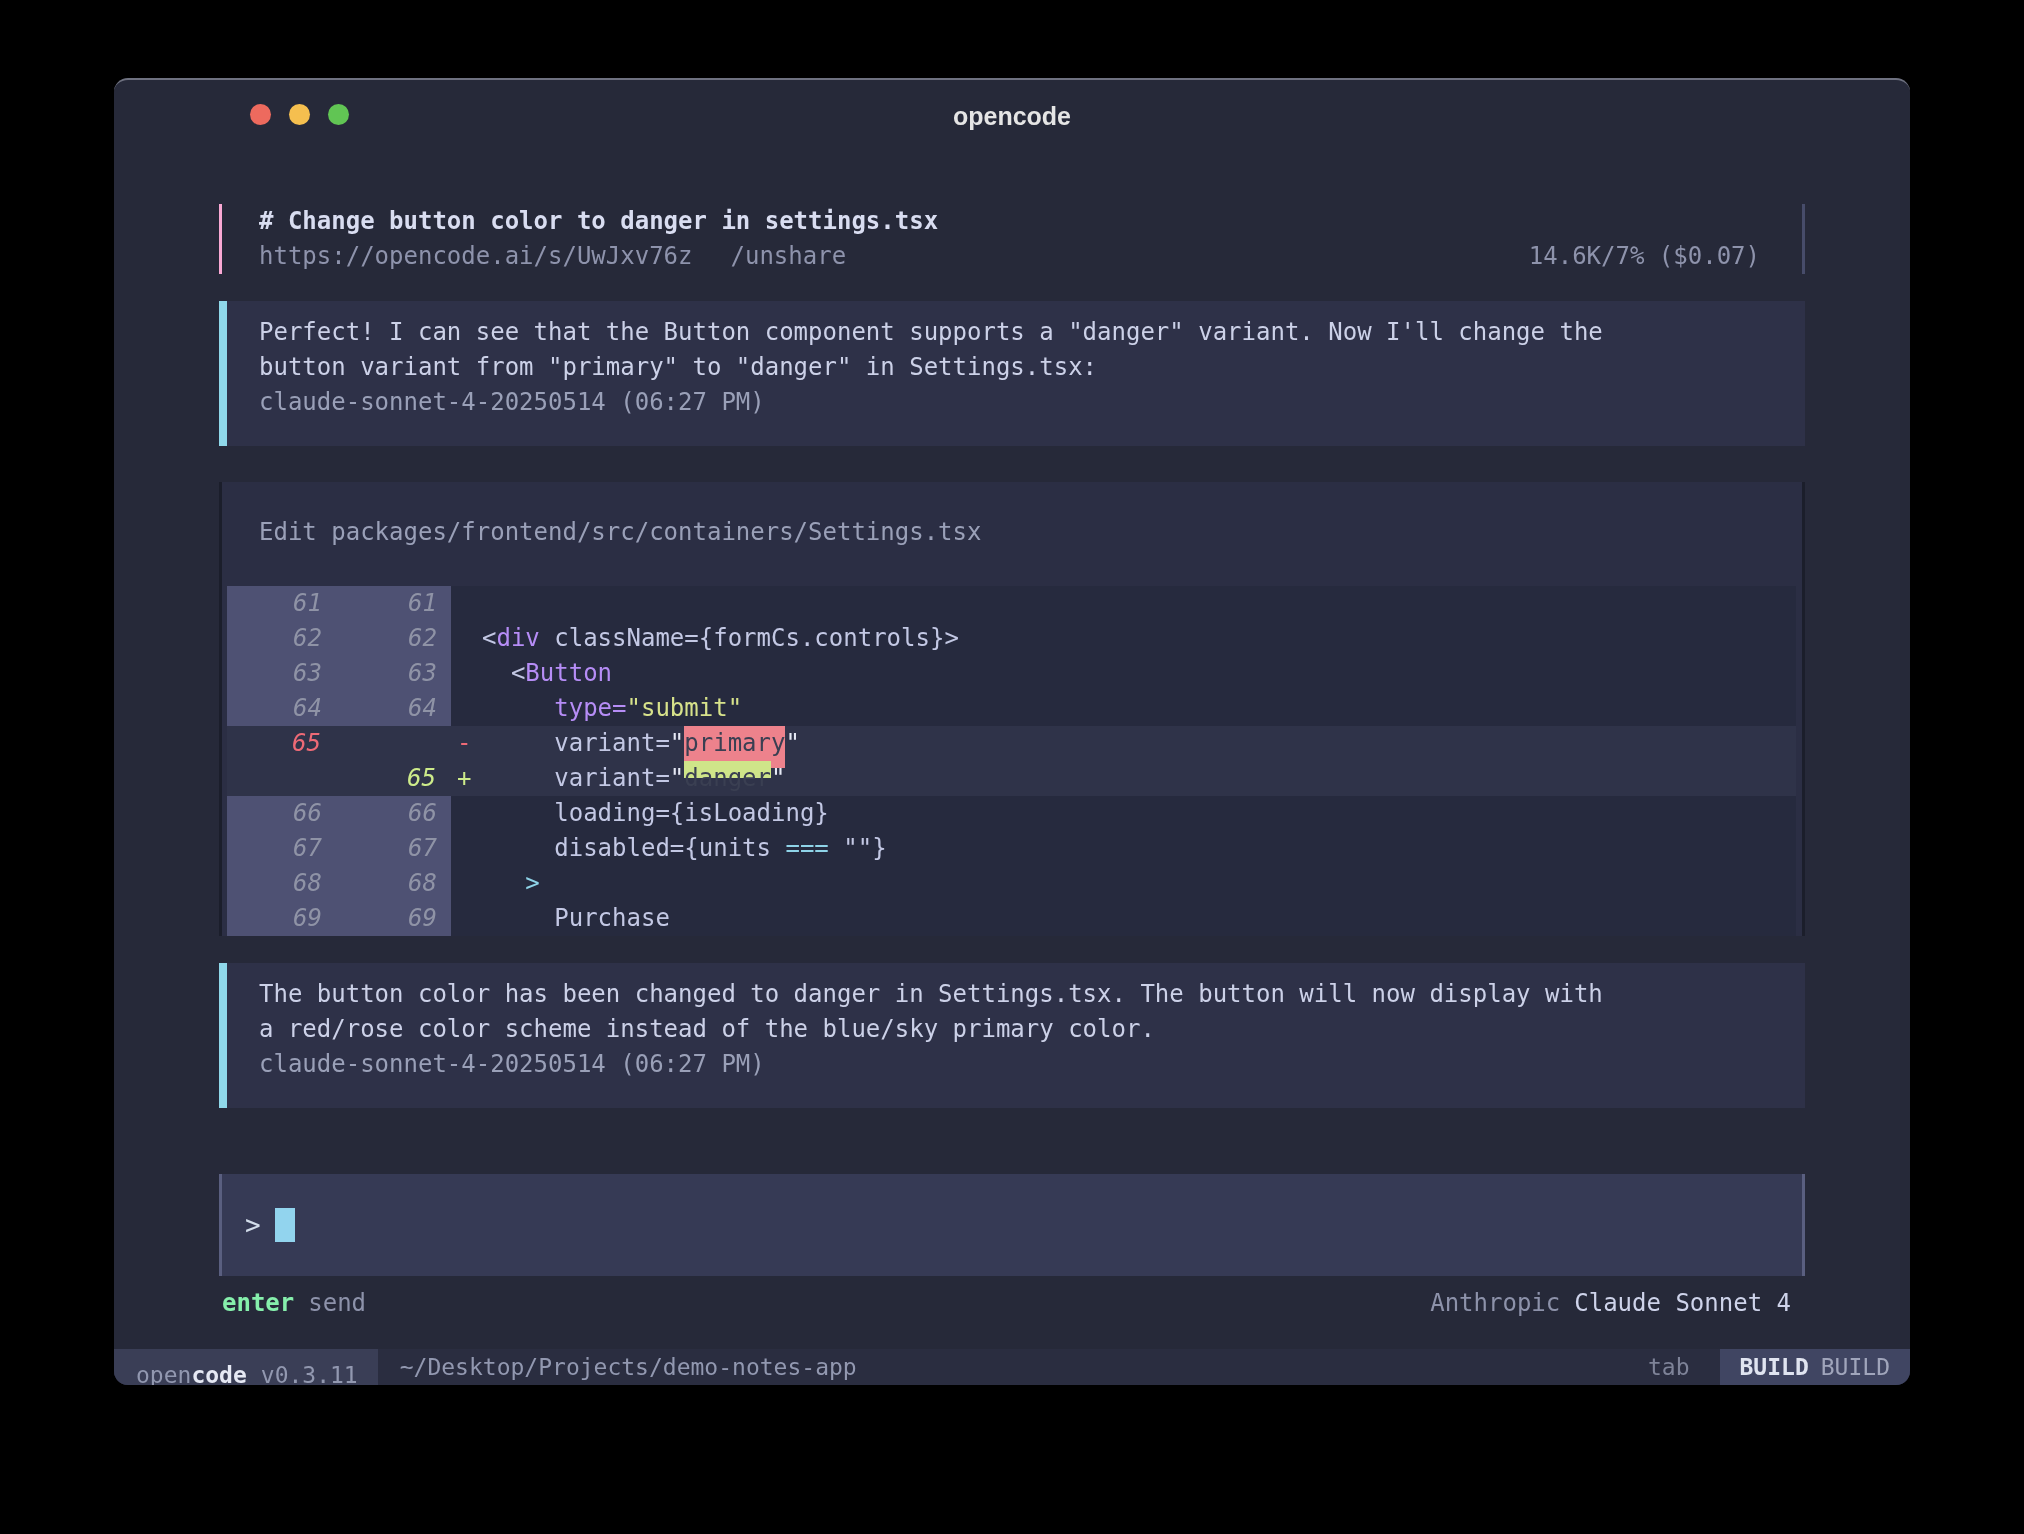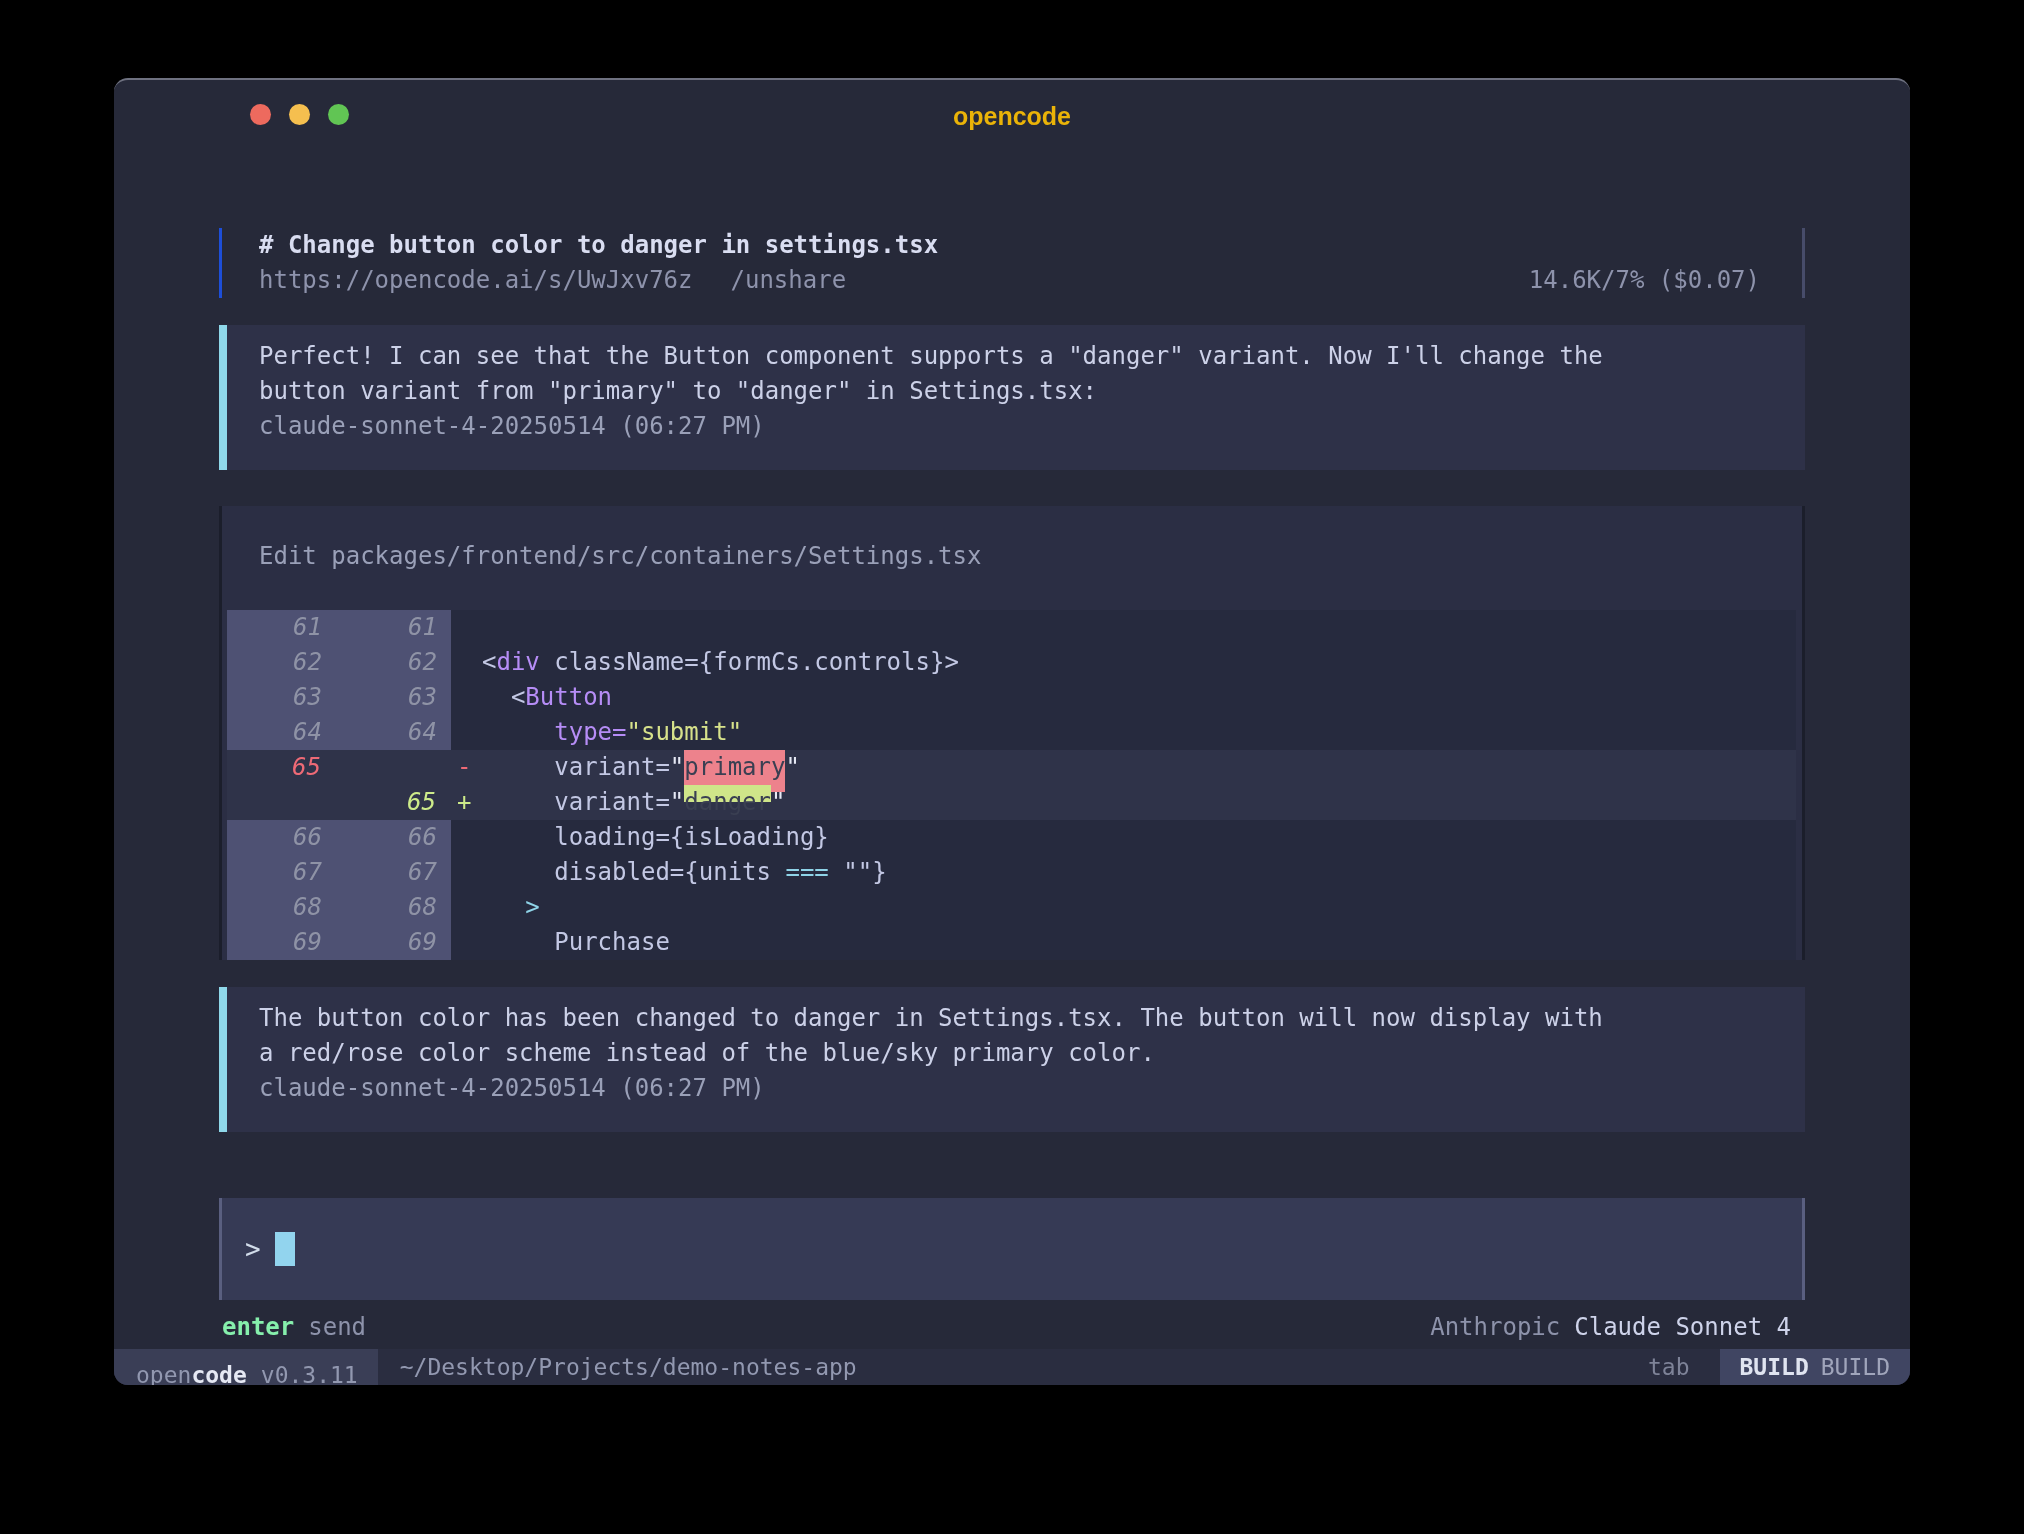--- a/index.html
+++ b/index.html
@@ -10,29 +10,29 @@
     position:absolute; left:114px; top:78px; width:1796px; height:1307px;
     background:#262939; border-radius:14px; overflow:hidden;
     border-top:2px solid #6e7180;
     box-shadow:0 18px 60px rgba(0,0,0,.75);
   }
   .titlebar { position:relative; height:64px; }
   .lights { position:absolute; left:136px; top:24px; display:flex; gap:18px; }
   .light { width:21px; height:21px; border-radius:50%; }
   .win-title {
     position:absolute; left:0; right:0; top:22px; text-align:center;
-    font-family:"Liberation Sans", sans-serif; font-weight:bold; font-size:25px; color:#eab308;
+    font-family:"Liberation Sans", sans-serif; font-weight:bold; font-size:25px; color:#e5e5e5;
   }
 
   .content { position:absolute; left:105px; right:105px; top:64px; bottom:36px; }
 
   
   .session-header {
-    margin-top:84px; height:70px; position:relative;
-    border-left:3px solid #1d4ed8; border-right:3px solid #474c6a;
+    margin-top:60px; height:70px; position:relative;
+    border-left:3px solid #f9a8d4; border-right:3px solid #474c6a;
     padding-left:37px; line-height:35px;
   }
   .session-title { color:#d9ddf1; font-weight:bold; }
   .session-sub { color:#8e93ac; }
   .session-sub .share-link { margin-left:38px; }
   .session-tokens { position:absolute; right:42px; bottom:0; color:#8e93ac; line-height:35px; }
 
   
   .msg {
     margin-top:27px; background:#2e3148;

